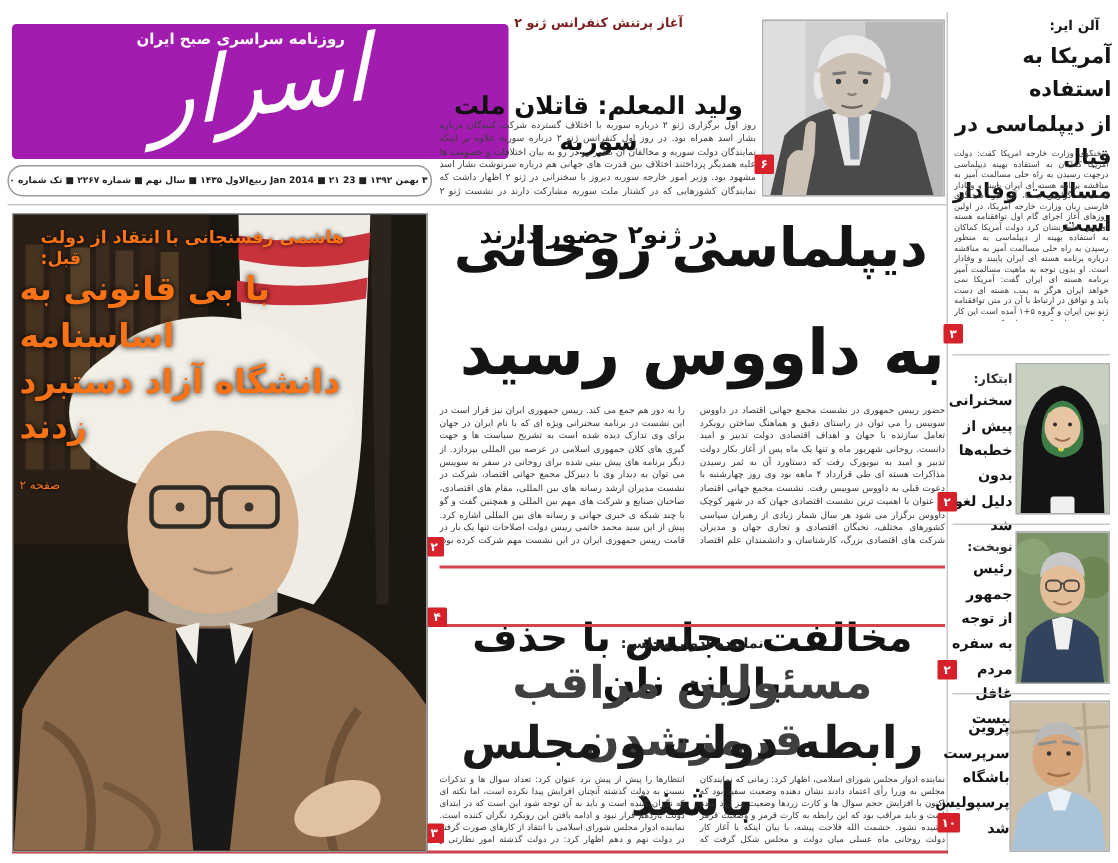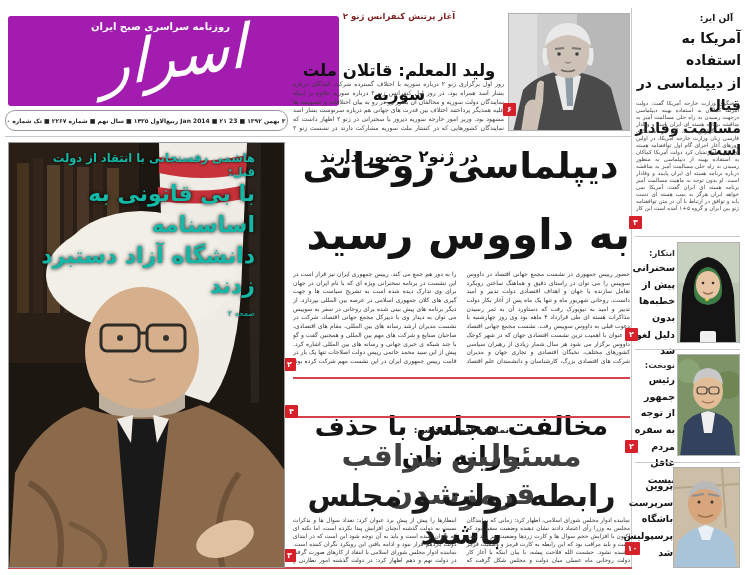--- a/index.html
+++ b/index.html
@@ -75,25 +75,25 @@
   .falahat-h2 { left:293px; top:477px; width:337px; text-align:center;
     font-size:30px; font-weight:bold; color:#1a1a1a; line-height:1.25; }
   .falahat-body {
     left:293px; top:517px; width:337px; height:48px; overflow:hidden;
     column-count:2; column-gap:10px;
     font-size:5.8px; line-height:1.38; color:#333; text-align:justify;
   }
 
   
   .raf { left:8px; top:142px; width:277px; height:426px; background:#1d1712; overflow:hidden; }
-  .raf-text { position:absolute; top:8px; left:14px; width:232px; text-align:right; color:#14b8a6; }
+  .raf-text { position:absolute; top:8px; left:4px; width:232px; text-align:left; color:#f97316; }
   .raf-kicker { font-size:11.5px; font-weight:bold; margin-left:14px;
     text-shadow:0 0 3px #000; }
   .raf-h { font-size:22px; font-weight:bold; line-height:1.4; text-shadow:0 0 4px #000; }
-  .raf-pageref { font-size:8px; margin-top:7px; text-shadow:0 0 3px #000; }
+  .raf-pageref { font-size:8px; margin-top:17px; text-shadow:0 0 3px #000; }
 
   
   .rail-kicker { font-size:9px; font-weight:bold; color:#1a1a1a; text-align:right; padding-right:8px; }
   .eyre-h { left:634px; top:27px; width:107px; 
     font-size:14px; font-weight:bold; color:#141414; line-height:1.6; }
   .eyre-body {
     left:636px; top:100px; width:103px; height:114px; overflow:hidden;
     font-size:5.5px; line-height:1.28; color:#3c3c3c; text-align:justify;
   }
   .rail-item-text { text-align:right; }

